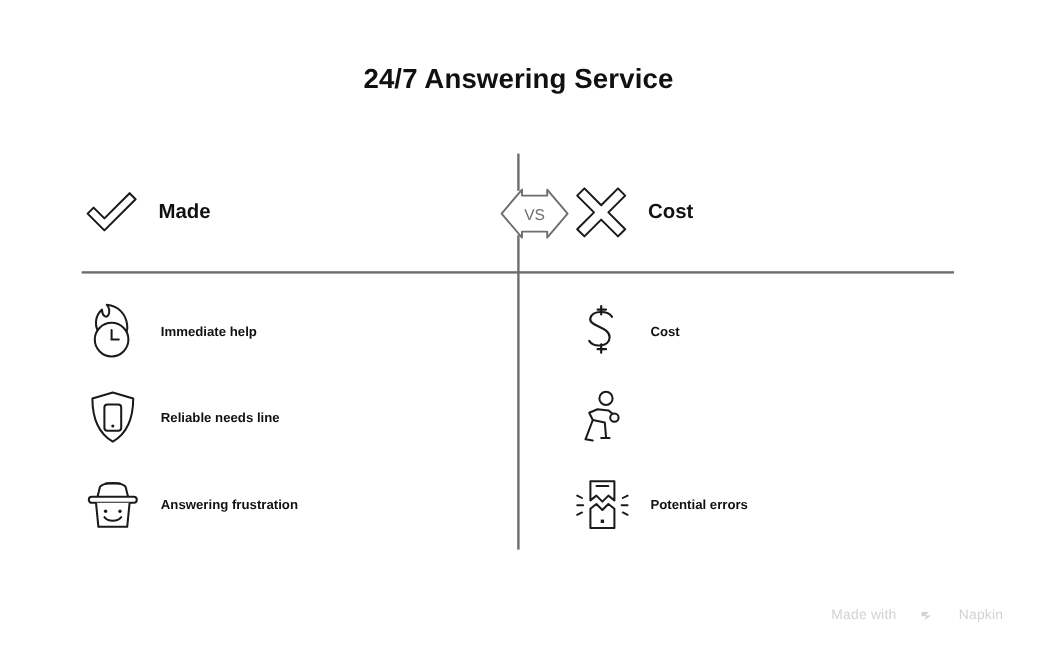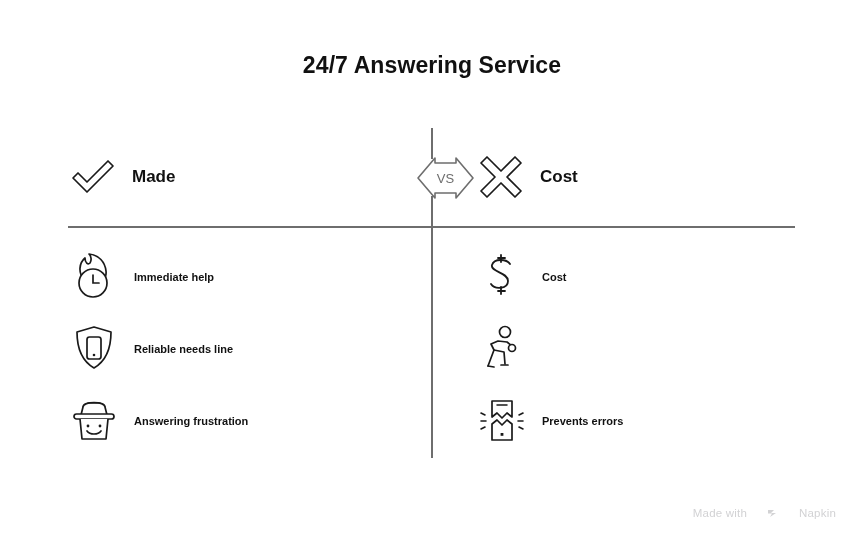--- a/index.html
+++ b/index.html
@@ -254,21 +254,21 @@
       <span class="cell-icon">
         <svg width="56" height="56" viewBox="0 0 56 56" fill="none" xmlns="http://www.w3.org/2000/svg">
           <path d="M18 8 L38 8 L38 24 L33 20 L28 25 L23 20 L18 24 Z" stroke="#1a1a1a" stroke-width="1.7" stroke-linejoin="round" fill="#ffffff"></path>
           <path d="M23 12 L33 12" stroke="#1a1a1a" stroke-width="1.5" stroke-linecap="round"></path>
           <path d="M18 31 L23 27 L28 32 L33 27 L38 31 L38 47 L18 47 Z" stroke="#1a1a1a" stroke-width="1.7" stroke-linejoin="round" fill="#ffffff"></path>
           <rect x="26.6" y="40" width="2.8" height="2.8" fill="#1a1a1a"></rect>
           <path d="M11 22 L7 20 M12 28 L7 28 M11 34 L7 36" stroke="#1a1a1a" stroke-width="1.6" stroke-linecap="round"></path>
           <path d="M45 22 L49 20 M44 28 L49 28 M45 34 L49 36" stroke="#1a1a1a" stroke-width="1.6" stroke-linecap="round"></path>
         </svg>
       </span>
-      <span class="cell-label">Prevents errors</span>
+      <span class="cell-label">Potential errors</span>
     </div>
   </div>
 
 </div>
 
 <div class="watermark">
   <span>Made with</span>
   <span class="wm-mark">
     <svg width="12" height="12" viewBox="0 0 12 12" fill="none" xmlns="http://www.w3.org/2000/svg">
       <path d="M1 3 L7 3 L4 6 L9 6 L3 10 L5 6.5 L1 6.5 Z" fill="#d2d2d4"></path>

